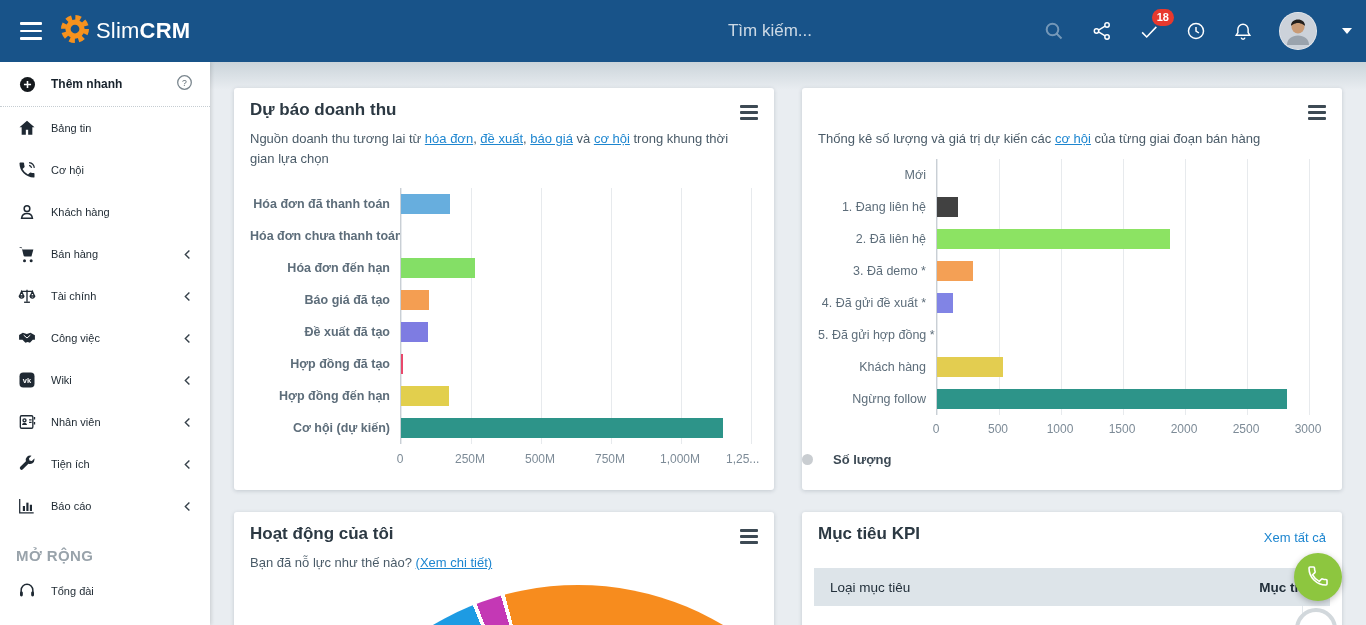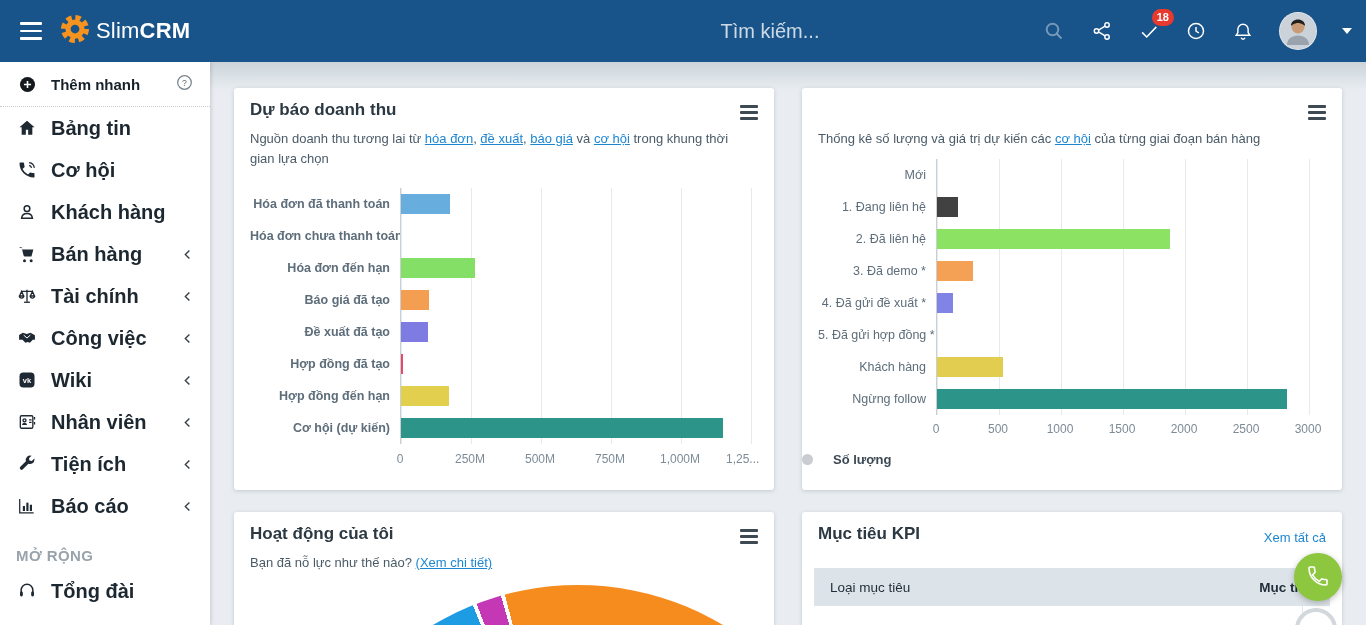--- a/index.html
+++ b/index.html
@@ -6,39 +6,39 @@
   html,body{width:1366px;height:625px;overflow:hidden;}
   body{font-family:"Liberation Sans",sans-serif;background:#e9edf1;position:relative;}
 
   
   .navbar{position:absolute;left:0;top:0;width:1366px;height:62px;background:#185389;z-index:20;display:flex;align-items:center;}
   .hamburger{background:none;border:none;margin-left:16px;cursor:pointer;display:flex;flex-direction:column;gap:5px;padding:4px;}
   .hamburger span{display:block;width:22px;height:2.4px;background:#fff;border-radius:1px;}
   .brand{display:flex;align-items:center;margin-left:14px;gap:6px;cursor:pointer;}
   .brand-text{font-size:22px;color:#fff;letter-spacing:.2px;}
   .brand-text b{font-weight:700;}
-  .nav-search{position:absolute;left:480px;top:13px;width:580px;height:36px;background:transparent;border:none;outline:none;text-align:center;font-size:20px;color:#fef9c3;font-family:"Liberation Sans",sans-serif;}
+  .nav-search{position:absolute;left:480px;top:13px;width:580px;height:36px;background:transparent;border:none;outline:none;text-align:center;font-size:17px;color:#fef9c3;font-family:"Liberation Sans",sans-serif;}
   .nav-search::placeholder{color:rgba(255,255,255,.78);}
   .nav-icons{position:absolute;right:14px;top:0;height:62px;display:flex;align-items:center;gap:25px;}
   .nicon{display:inline-flex;align-items:center;justify-content:center;cursor:pointer;position:relative;}
   .nicon svg{display:block;}
   .badge{position:absolute;top:-11px;right:-14px;background:#e8392e;color:#fff;font-size:11px;font-weight:700;line-height:1;padding:3px 5px;border-radius:9px;min-width:20px;text-align:center;}
   .avatar{width:38px;height:38px;border-radius:50%;overflow:hidden;background:#cfd4dc;border:1px solid rgba(255,255,255,.5);cursor:pointer;}
   .caret{width:0;height:0;border-left:5px solid transparent;border-right:5px solid transparent;border-top:6px solid #fff;cursor:pointer;}
 
   
   .top-shade{position:absolute;left:210px;top:62px;width:1156px;height:28px;background:linear-gradient(180deg,#cbd4da,rgba(233,237,241,0));}
 
   
   .sidebar{position:absolute;left:0;top:62px;width:210px;height:563px;background:#fff;box-shadow:1px 0 4px rgba(0,0,0,.15);z-index:10;}
   .quick-add{height:44px;display:flex;align-items:center;padding:0 16px;cursor:pointer;gap:13px;}
-  .qa-label{font-size:15px;color:#17212b;font-weight:700;flex:1;}
+  .qa-label{font-size:12px;color:#17212b;font-weight:700;flex:1;}
   .sb-divider{border-bottom:1px dotted #c6cdd2;margin:0 0 0 0;}
   .sb-item{height:42px;display:flex;align-items:center;padding:0 16px;gap:13px;cursor:pointer;}
-  .sb-item .lbl{font-size:20px;color:#1c2730;flex:1;font-weight:bold;}
+  .sb-item .lbl{font-size:11px;color:#1c2730;flex:1;}
   .sb-icon{width:22px;display:inline-flex;justify-content:center;}
   .sb-chev{display:inline-flex;}
   .sb-section{margin:20px 0 6px;padding:0 16px;font-size:15px;font-weight:700;color:#99a3ab;letter-spacing:.4px;}
 
   
   .card{position:absolute;background:#fff;border-radius:3px;box-shadow:0 1px 4px rgba(30,45,60,.18);}
   #card-revenue{left:234px;top:88px;width:540px;height:402px;}
   #card-pipeline{left:802px;top:88px;width:540px;height:402px;}
   #card-activity{left:234px;top:512px;width:540px;height:420px;overflow:hidden;}
   #card-kpi{left:802px;top:512px;width:540px;height:420px;}

